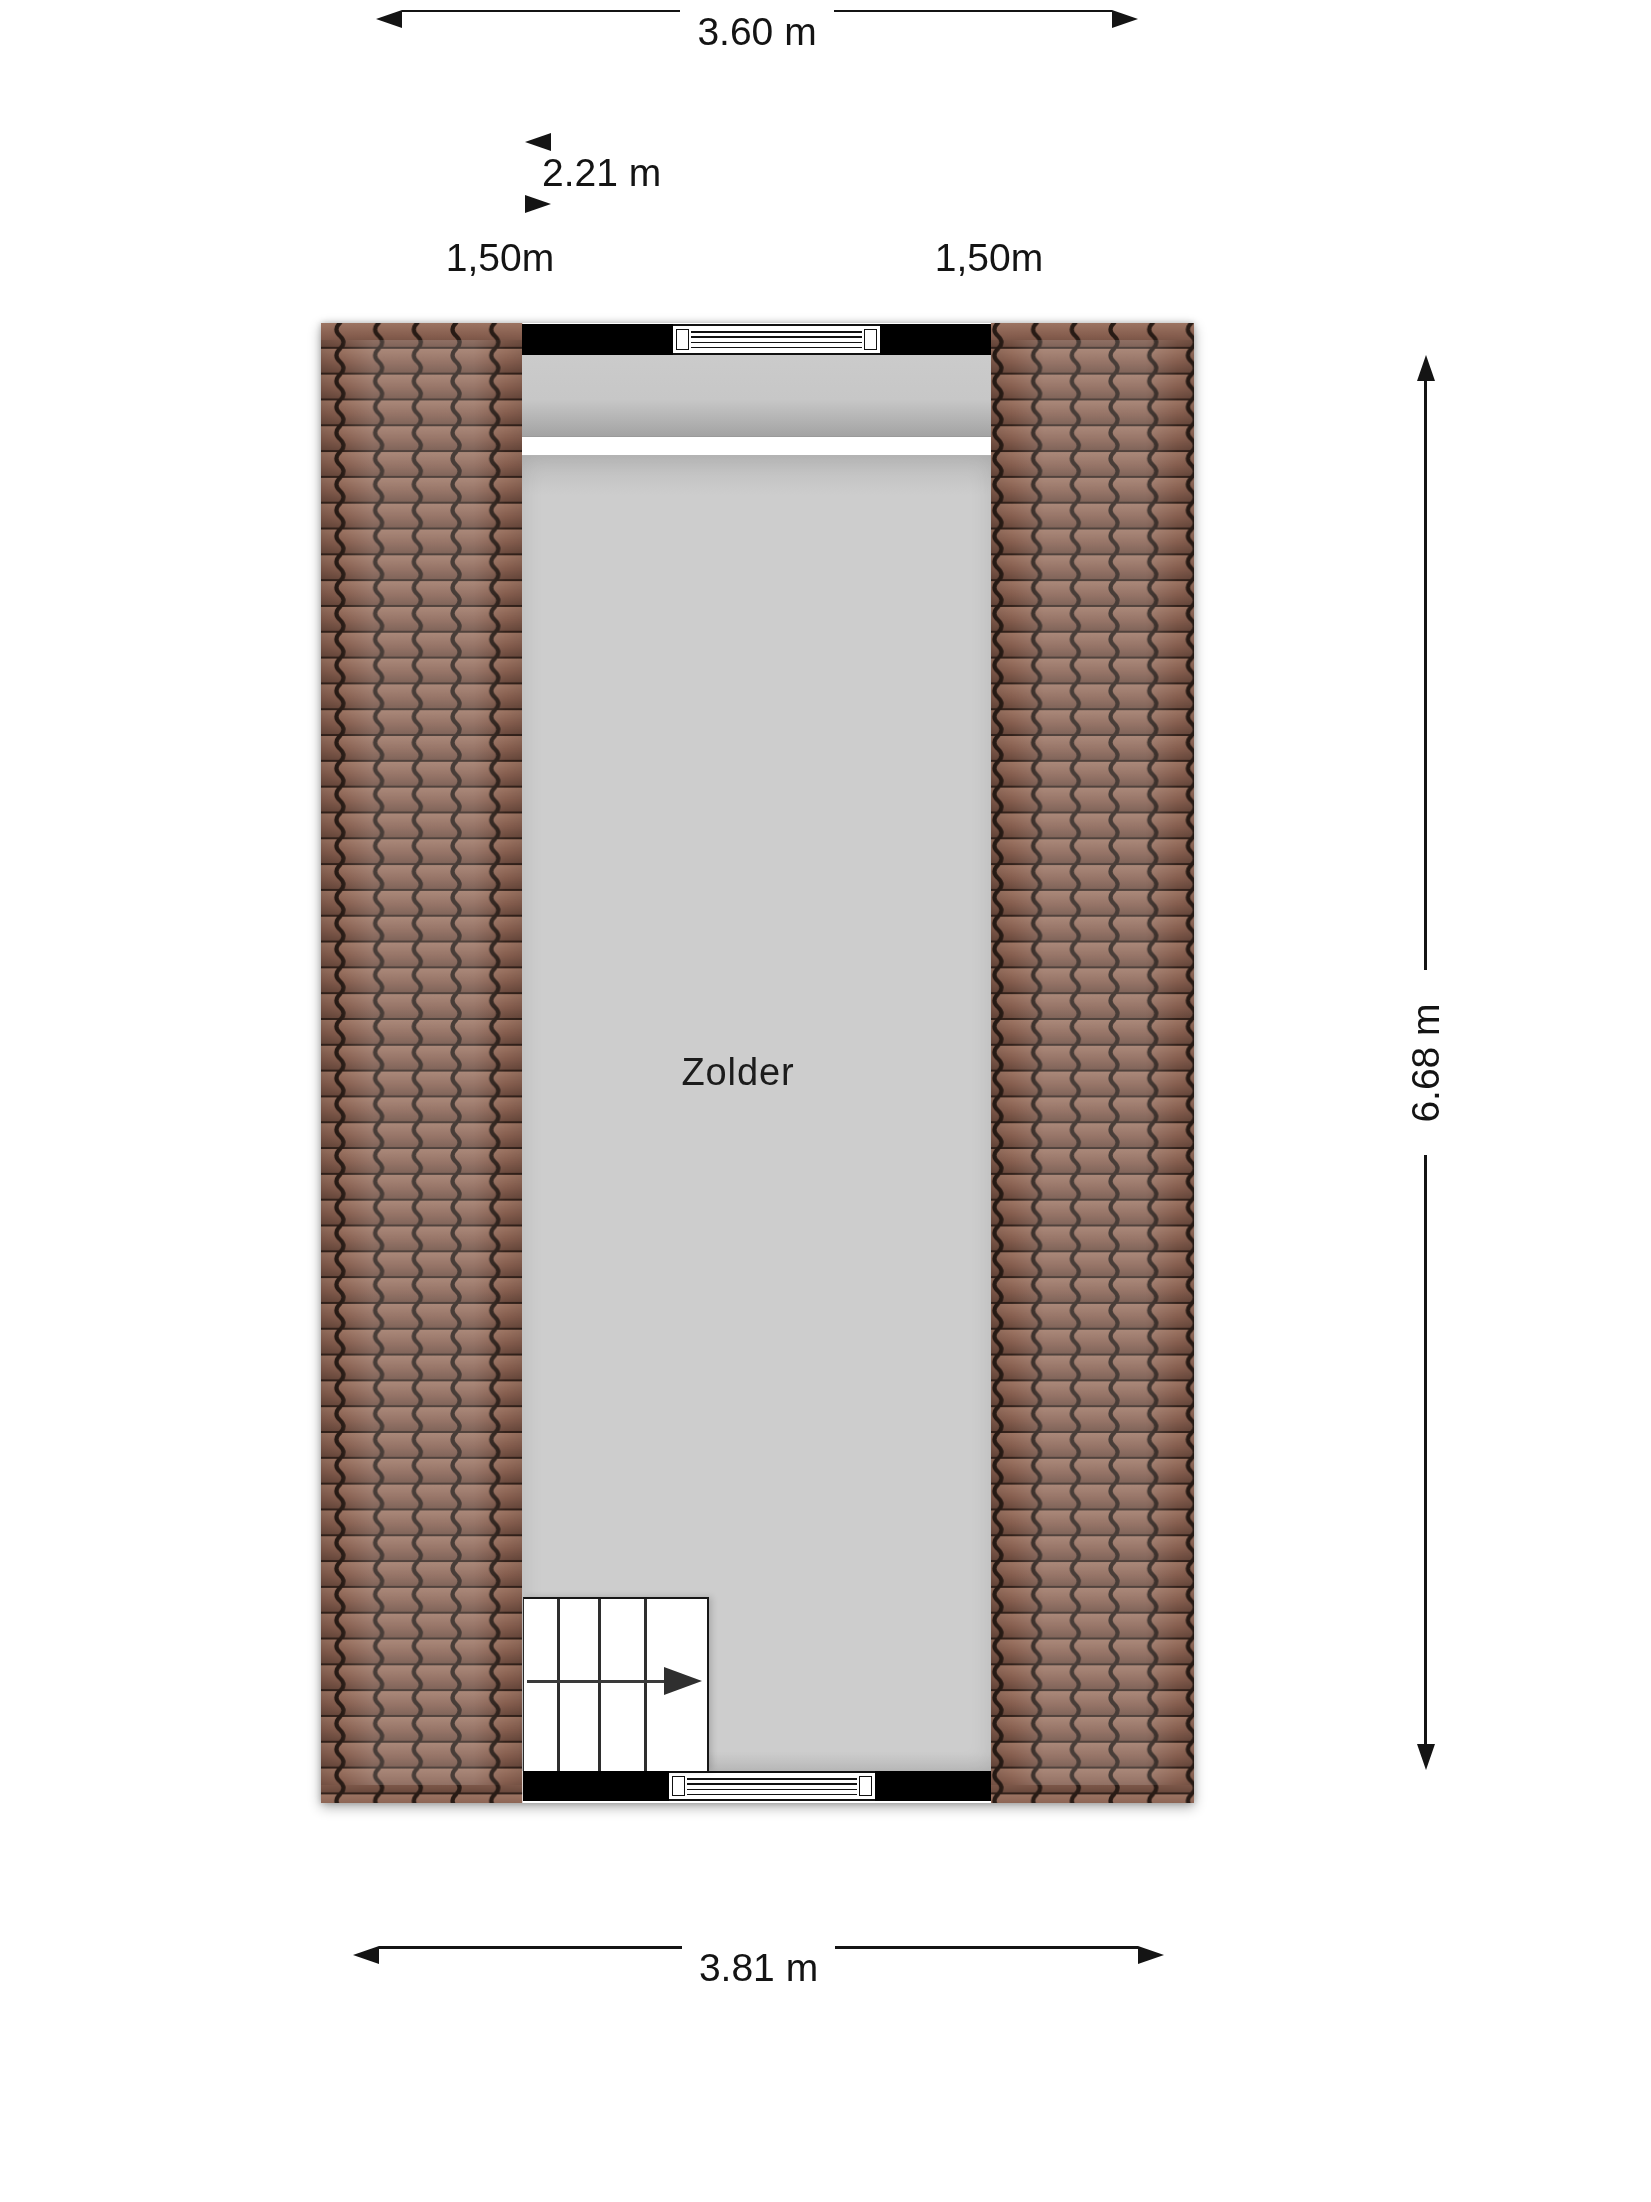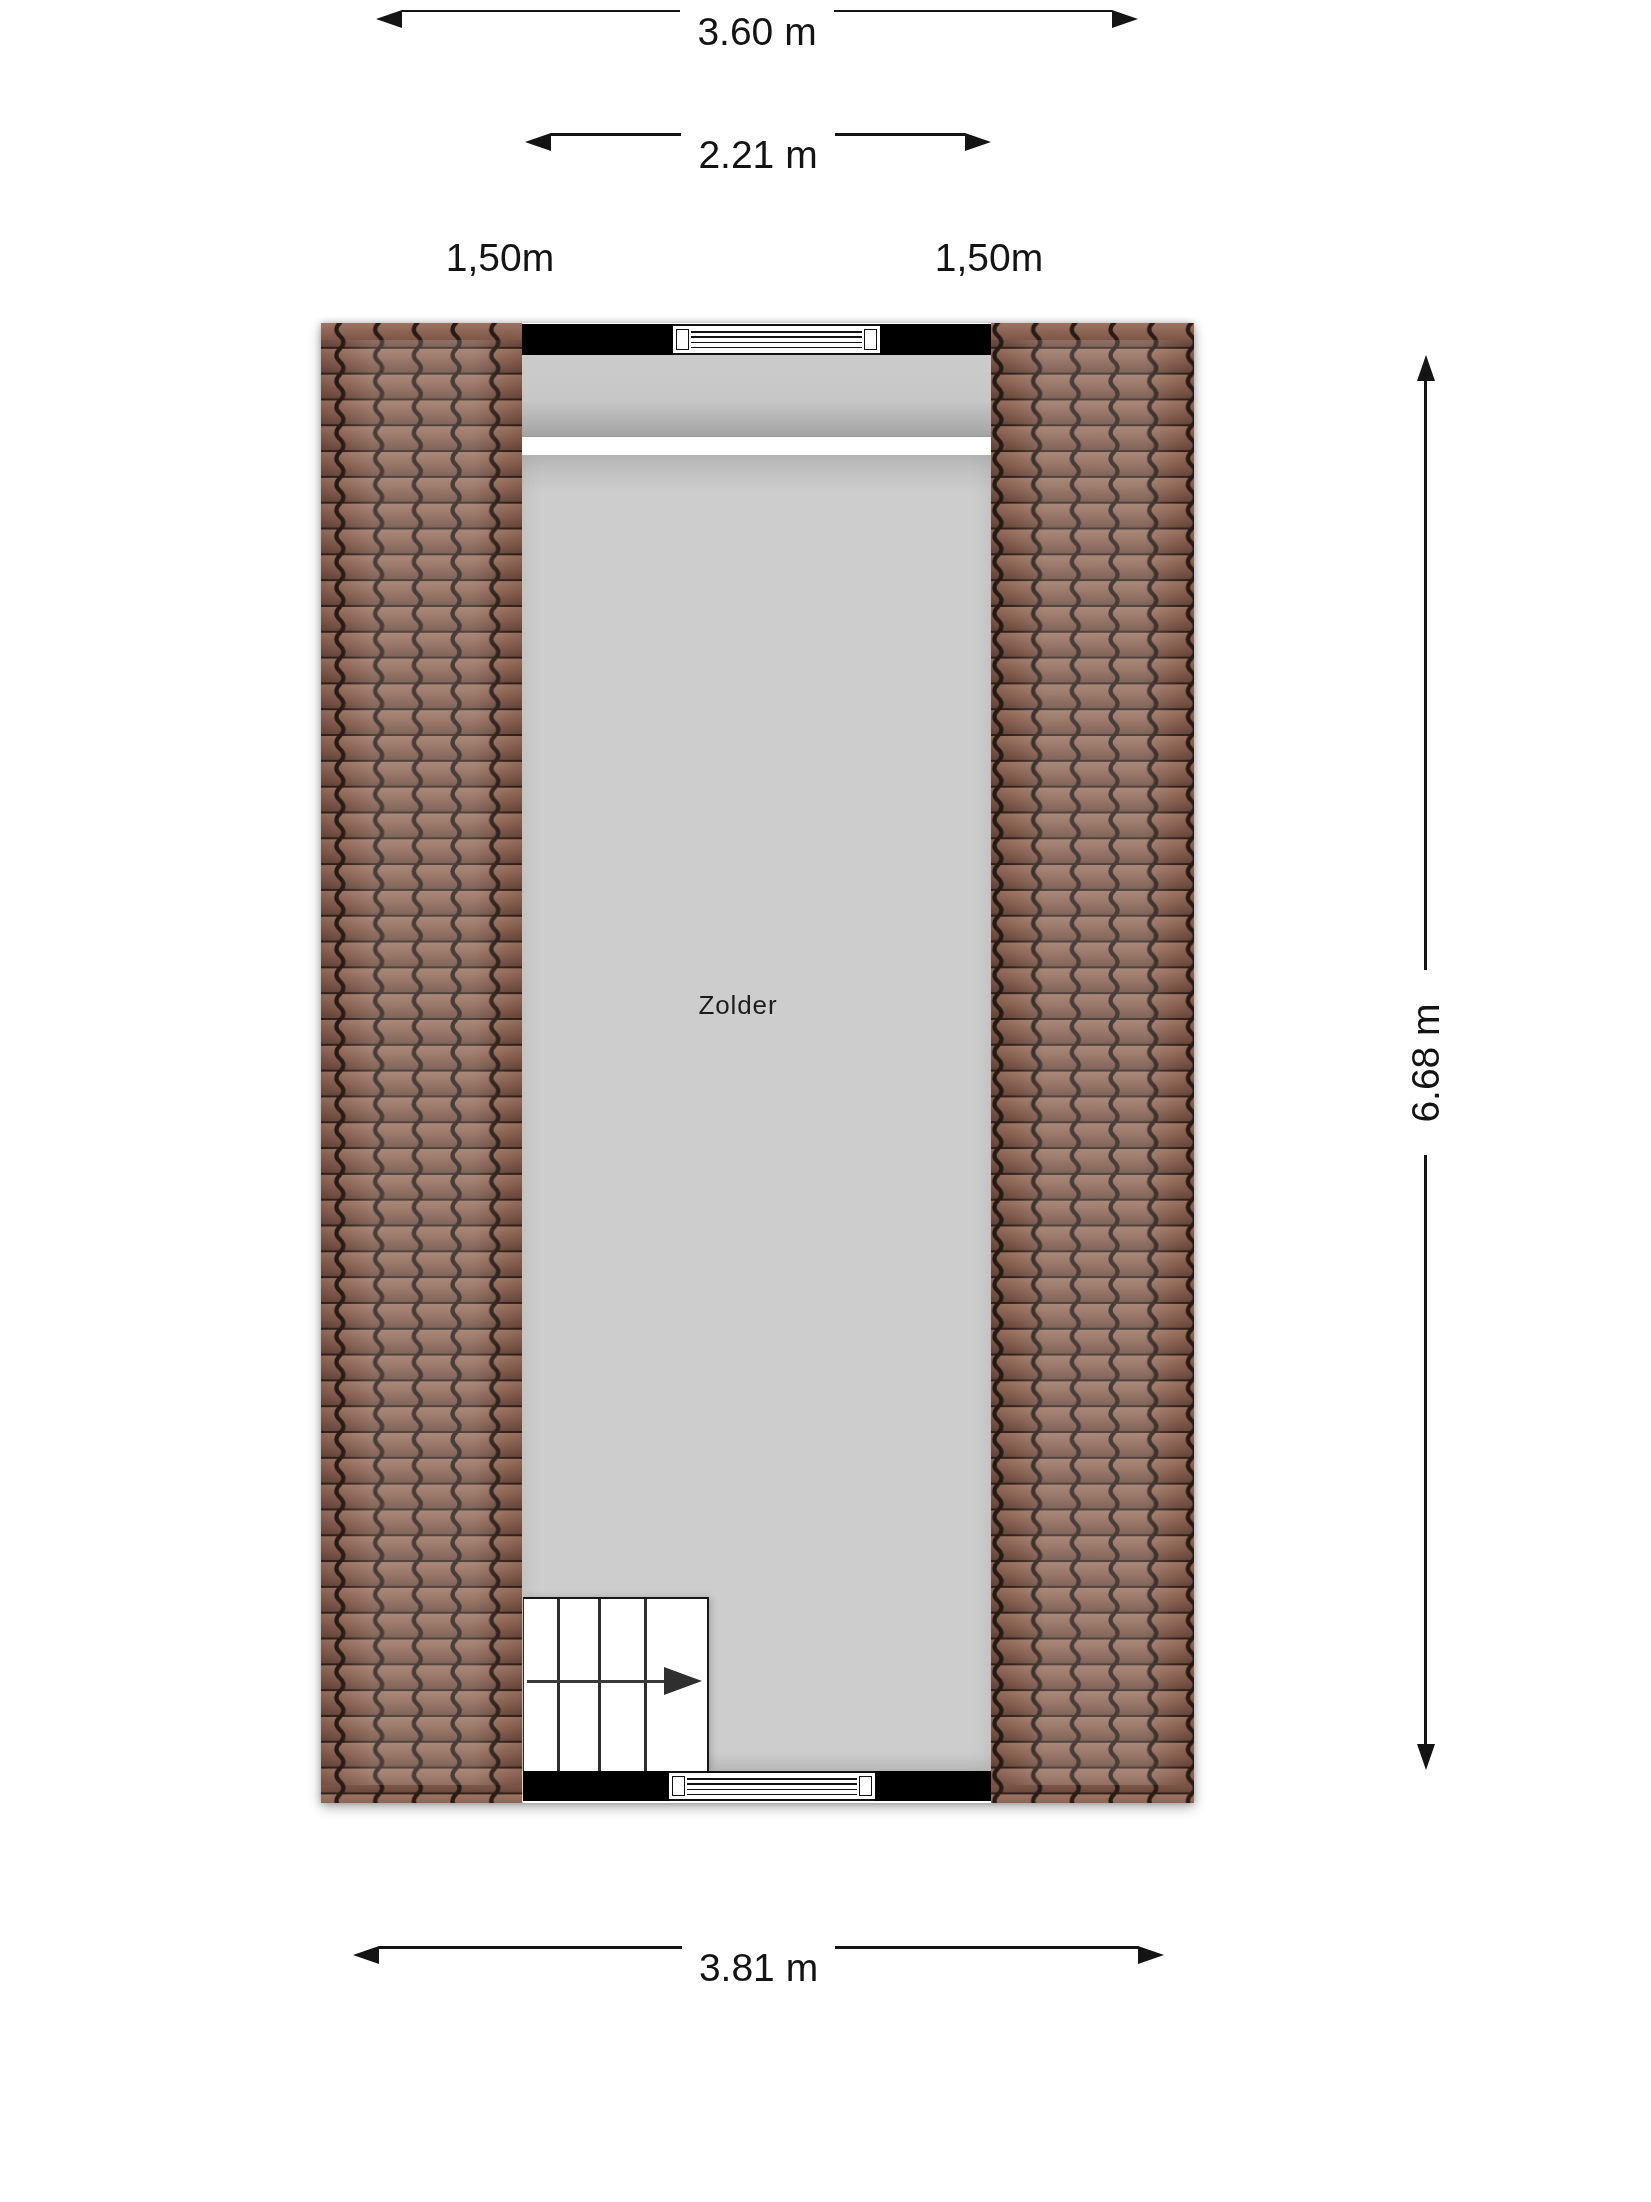--- a/index.html
+++ b/index.html
@@ -57,40 +57,40 @@
 
   .stairs{position:absolute;left:523px;top:1597px;width:186px;height:174px;background:#ffffff;
     border-top:2.6px solid #161616;border-right:2.6px solid #161616;border-left:1.7px solid #2a2a2a;box-sizing:border-box;
     box-shadow:2.6px 0 6.9px rgba(0,0,0,.18);}
   .step{position:absolute;top:0;bottom:0;width:2.6px;background:#2e2e2e;}
   .step1{left:33px;} .step2{left:74px;} .step3{left:120px;}
   .stair-arrow-line{position:absolute;left:527px;top:1680px;width:138px;height:2.6px;background:#3a3a3a;}
   .stair-arrow-head{position:absolute;left:664px;top:1667px;width:0;height:0;
     border-top:14.6px solid transparent;border-bottom:14.6px solid transparent;border-left:38px solid #2f2f2f;}
 
-  .room-label{position:absolute;left:738px;top:1005px;transform:translate(-50%,-50%);
-    font-size:26px;color:#1c1c1c;letter-spacing:0.9px;white-space:nowrap;}
+  .room-label{position:absolute;left:738px;top:1072px;transform:translate(-50%,-50%);
+    font-size:38px;color:#1c1c1c;letter-spacing:0.9px;white-space:nowrap;}
 
   .footer{position:absolute;left:0;top:2082px;width:100%;text-align:center;
     font-size:35px;line-height:46px;color:#111;}
 </style>
 </head>
 <body>
 
 <div class="page">
 
   <div class="dim-h" style="left:376px;top:9.5px;width:762px;">
     <span class="ah ah-left"></span>
     <span class="dline"></span>
     <span class="dlabel">3.60 m</span>
     <span class="dline"></span>
     <span class="ah ah-right"></span>
   </div>
 
-  <div class="dim-h" style="left:525px;top:133px;width:466px;">
+  <div class="dim-h" style="left:525px;top:133px;width:466px;flex-direction:column;">
     <span class="ah ah-left"></span>
     <span class="dline"></span>
     <span class="dlabel">2.21 m</span>
     <span class="dline"></span>
     <span class="ah ah-right"></span>
   </div>
 
   <div class="hlabel" style="left:500px;top:258px;">1,50m</div>
   <div class="hlabel" style="left:989px;top:258px;">1,50m</div>
 

